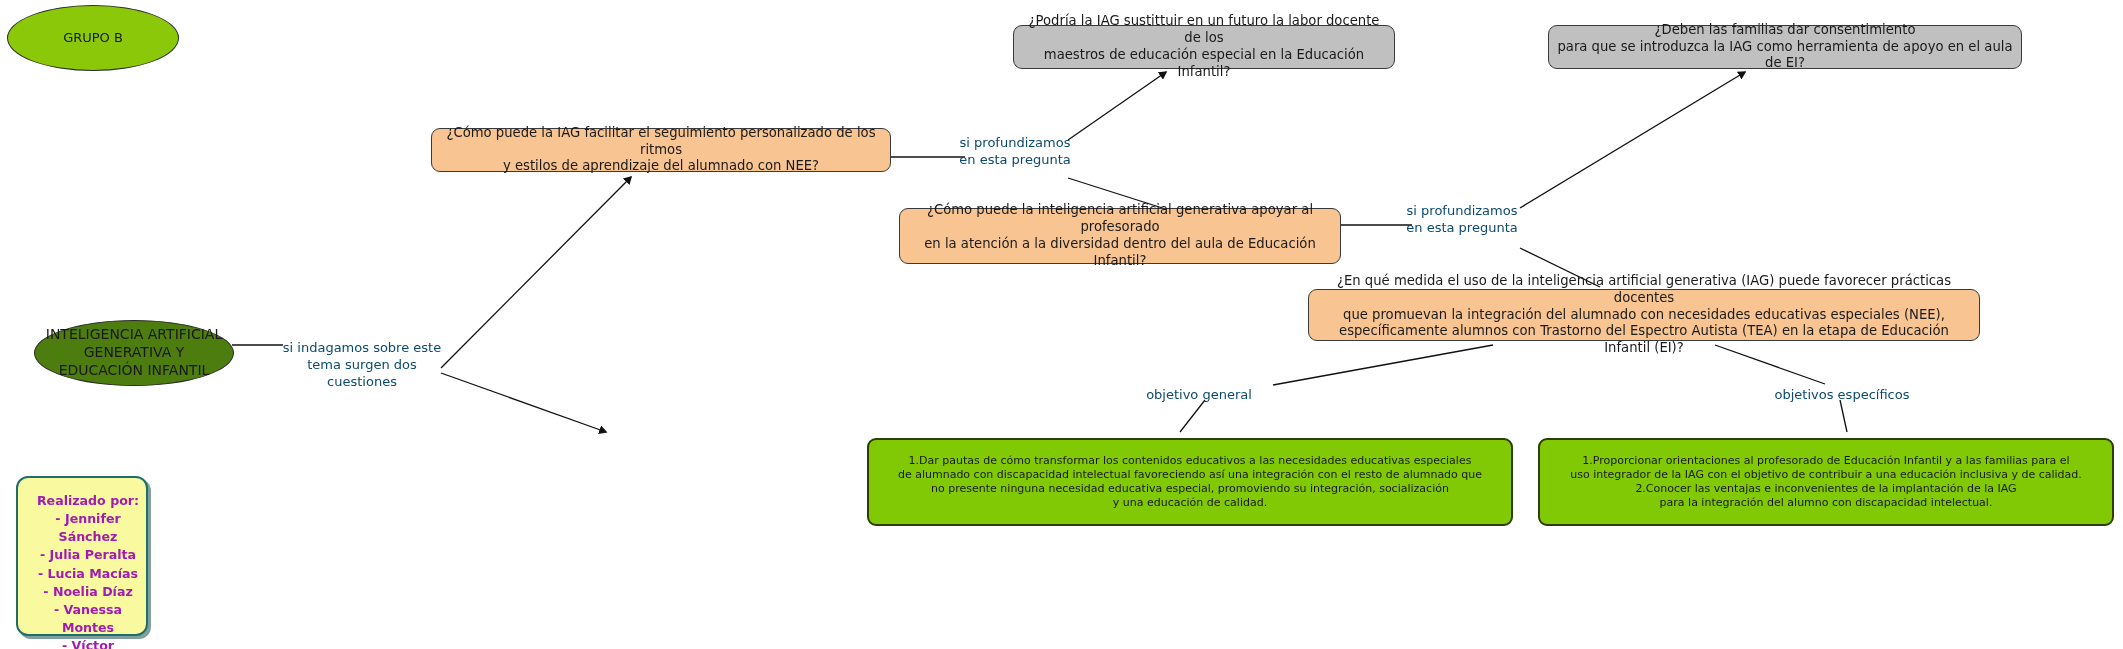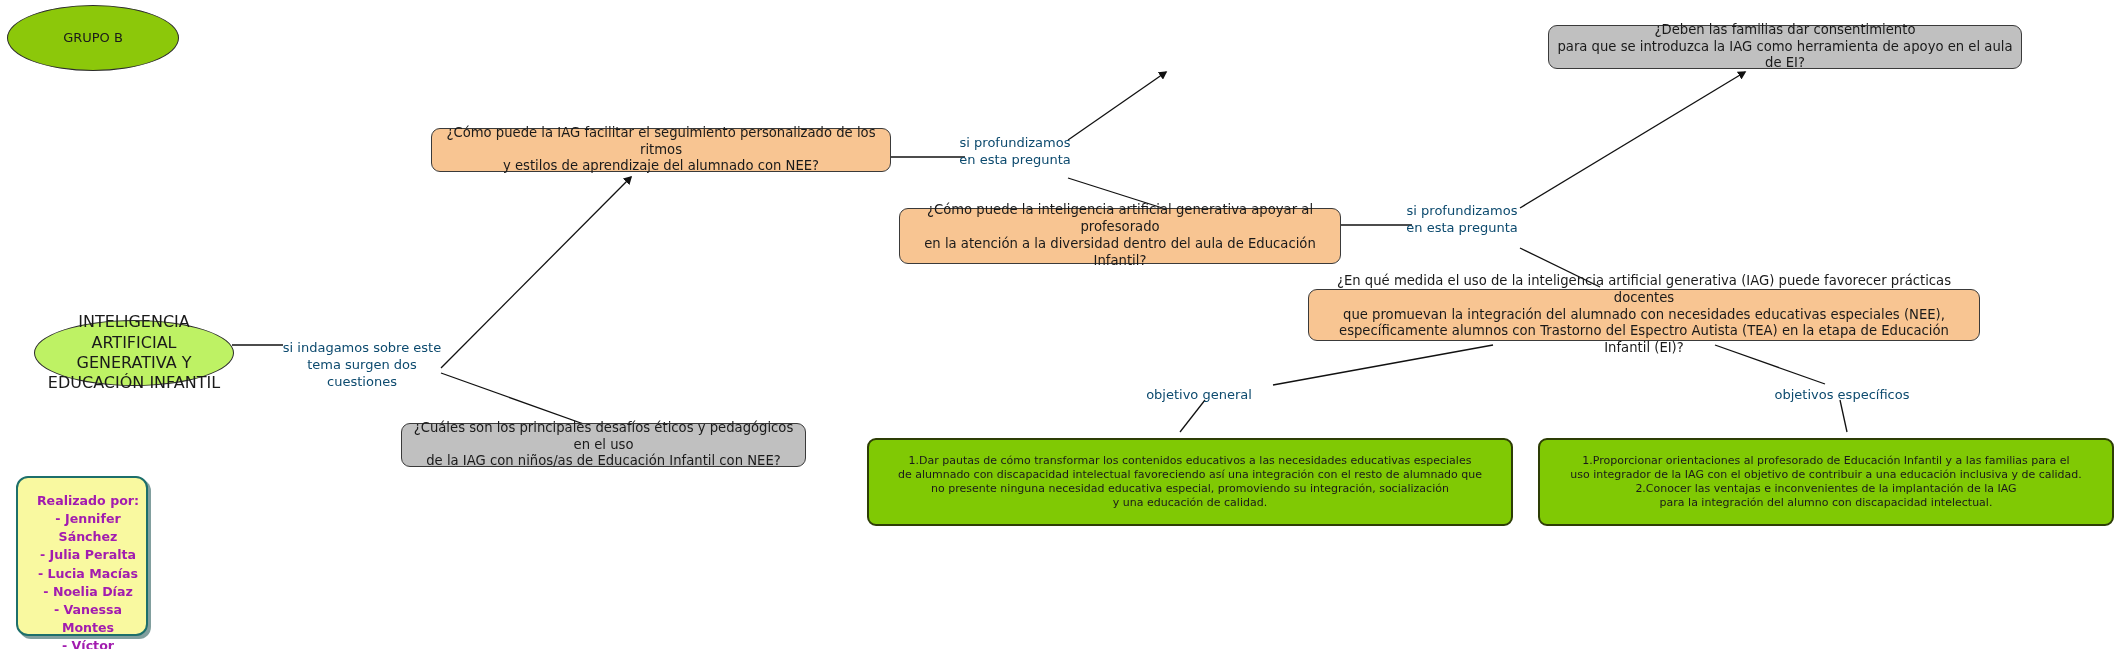--- a/index.html
+++ b/index.html
@@ -69,22 +69,22 @@
     border: 1.5px solid #2b2b2b;
     border-radius: 50%;
   }
 
   .ellipse-lime {
     background: #8cc80a;
     font-size: 13px;
   }
 
   .ellipse-cyan {
-    background: #bef264;
-    font-size: 16px;
+    background: #4d7c0f;
+    font-size: 14px;
   }
 
   .legend-box {
     position: absolute;
     box-sizing: border-box;
     background: #f9f9a0;
     border: 2.5px solid #1d6f6b;
     border-radius: 12px;
     box-shadow: 3px 3px 0 rgba(25,80,78,0.55);
     font-size: 12.6px;
@@ -147,23 +147,23 @@
 
   <div class="node ellipse ellipse-lime" style="left:7px; top:5px; width:172px; height:66px;">GRUPO B</div>
 
   <div class="node ellipse ellipse-cyan" style="left:34px; top:320px; width:200px; height:66px;">INTELIGENCIA ARTIFICIAL
 GENERATIVA Y
 EDUCACIÓN INFANTIL</div>
 
   <div class="node box box-orange" style="left:423px; top:128px; width:460px; height:44px; padding:0 8px;">¿Cómo puede la IAG facilitar el seguimiento personalizado de los ritmos
 y estilos de aprendizaje del alumnado con NEE?</div>
 
-  <div class="node box box-gray" style="left:401px; top:423px; width:405px; height:44px; padding:0 8px;">¿Cuáles son los principales desafíos éticos y pedagógicos en el uso
-de la IAG con niños/as de Educación Infantil con NEE?</div>
-
+
+  <div class="node box box-gray" style="left:1013px; top:25px; width:382px; height:44px; padding:0 8px;">¿Podría la IAG sustittuir en un futuro la labor docente de los
+maestros de educación especial en la Educación Infantil?</div>
 
   <div class="node box box-orange" style="left:891px; top:208px; width:442px; height:56px; padding:0 8px;">¿Cómo puede la inteligencia artificial generativa apoyar al profesorado
 en la atención a la diversidad dentro del aula de Educación Infantil?</div>
 
   <div class="node box box-gray" style="left:1548px; top:25px; width:474px; height:44px; padding:0 8px;">¿Deben las familias dar consentimiento
 para que se introduzca la IAG como herramienta de apoyo en el aula de EI?</div>
 
   <div class="node box box-orange" style="left:1300px; top:289px; width:672px; height:52px; padding:0 8px;">¿En qué medida el uso de la inteligencia artificial generativa (IAG) puede favorecer prácticas docentes
 que promuevan la integración del alumnado con necesidades educativas especiales (NEE),
 específicamente alumnos con Trastorno del Espectro Autista (TEA) en la etapa de Educación Infantil (EI)?</div>

